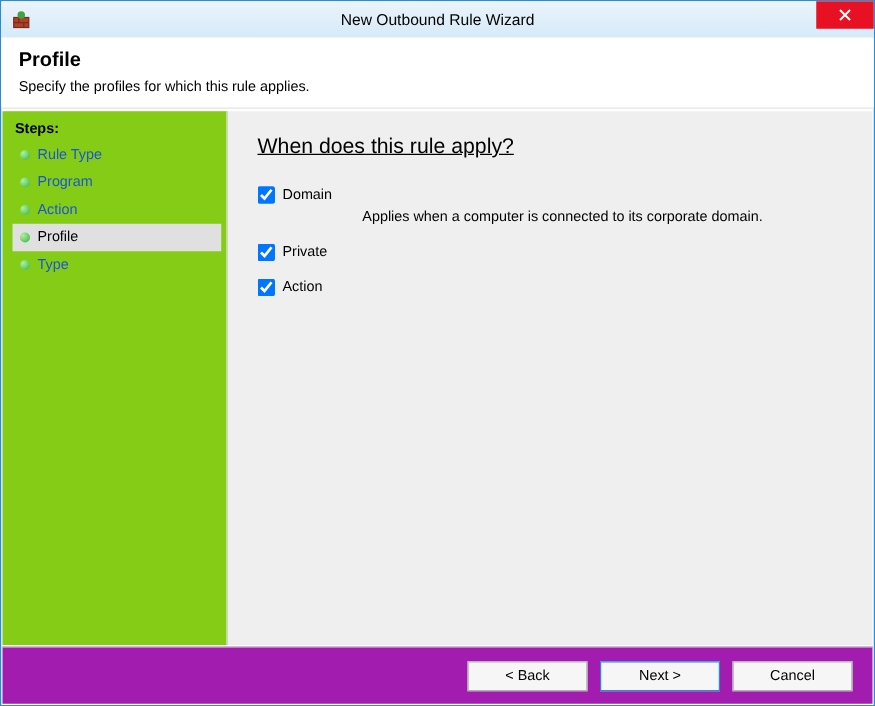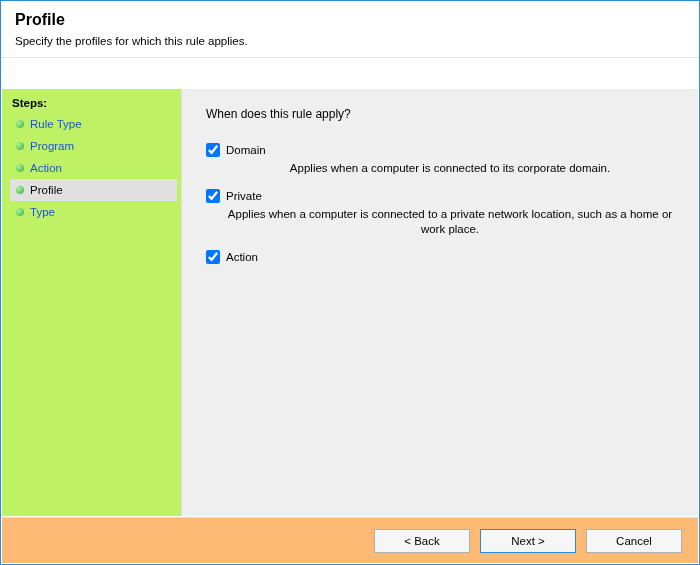--- a/index.html
+++ b/index.html
@@ -12,45 +12,63 @@
   .title-bar .title-text { position:absolute; left:0; right:0; text-align:center; font-size: 12.5px; color: #000; }
   .close-btn { position:absolute; right:0; top:0; width: 46px; height: 22px; background: #e81123; color:#fff; display:flex; align-items:center; justify-content:center; cursor:pointer; }
   .close-btn svg { display:block; }
 
   .header-pane { padding: 8px 14px 10px 14px; background: #fff; border-bottom: 1px solid #e5e5e5; }
   .header-pane h1 { margin: 2px 0 6px 0; font-size: 16px; font-weight: 700; color: #000; }
   .header-pane .subtitle { font-size: 11.5px; color: #000; }
 
   .body-area { position:absolute; left:1px; right:1px; top: 88px; bottom: 48px; background: #efefef; display:flex; }
 
-  .sidebar { width: 180px; background: #bef264; border-right: 1px solid #dcdcdc; padding: 6px 4px 6px 8px; }
+  .sidebar { width: 180px; background: #84cc16; border-right: 1px solid #dcdcdc; padding: 6px 4px 6px 8px; }
   .sidebar-heading { font-weight: 700; font-size: 11.5px; margin: 2px 0 4px 2px; }
   .step-item { display:flex; align-items:center; height:22px; padding: 0 6px; border-radius:0; }
   .step-item .bullet { width:8px; height:8px; border-radius:50%; background: radial-gradient(circle at 30% 30%, #aef19f, #37b13b); margin-right:6px; flex-shrink:0; }
   .step-item .step-label { color: #1a56d6; font-size: 11.5px; cursor:pointer; }
   .step-item.active { background: #e0e0e0; }
   .step-item.active .step-label { color: #000; font-weight: 400; }
 
   .content-pane { flex:1; padding: 18px 24px; position:relative; }
-  .prompt { font-size: 12px; margin-bottom: 22px; color:#000; }
+  .prompt { font-size: 17px; margin-bottom: 22px; color:#000;text-decoration:underline; }
   .opt { margin-bottom: 14px; }
   .opt-row { display:flex; align-items:center; }
   .opt-row input[type=checkbox]{ width:14px; height:14px; margin:0 6px 0 0; }
   .opt-row .opt-label { font-weight:400; font-size:11.5px; }
   .opt-desc { margin: 4px 0 0 20px; font-size:11.5px; color:#000; max-width:460px; line-height:1.25;text-align:center; }
 
-  .footer { position:absolute; left:1px; right:1px; bottom:1px; height:46px; background:#fdba74; border-top:1px solid #dcdcdc; display:flex; align-items:center; justify-content:flex-end; padding-right:16px; gap:10px; }
+  .footer { position:absolute; left:1px; right:1px; bottom:1px; height:46px; background:#a21caf; border-top:1px solid #dcdcdc; display:flex; align-items:center; justify-content:flex-end; padding-right:16px; gap:10px; }
   .btn { width:96px; height:24px; background:#f6f6f6; border:1px solid #b0b0b0; font-size:11.5px; cursor:pointer; outline:none; }
   .btn.primary { border-color:#2a8dd4; }
 </style>
 </head>
 <body>
 
 <div class="window-frame">
 
+  <div class="title-bar">
+    <span class="app-icon">
+      <svg width="16" height="16" viewBox="0 0 16 16">
+        <rect x="2" y="6" width="12" height="8" fill="#b04028" rx="1"></rect>
+        <rect x="2" y="6" width="12" height="8" fill="none" stroke="#7a2b1a" stroke-width="1"></rect>
+        <line x1="2" y1="10" x2="14" y2="10" stroke="#7a2b1a"></line>
+        <line x1="6" y1="6" x2="6" y2="10" stroke="#7a2b1a"></line>
+        <line x1="10" y1="10" x2="10" y2="14" stroke="#7a2b1a"></line>
+        <circle cx="8" cy="4" r="3" fill="#3fa33f"></circle>
+      </svg>
+    </span>
+    <span class="title-text">New Outbound Rule Wizard</span>
+    <div class="close-btn">
+      <svg width="10" height="10" viewBox="0 0 10 10">
+          <path d="M1 1 L9 9 M9 1 L1 9" stroke="#fff" stroke-width="1.6"></path>
+        </svg>
+    </div>
+  </div>
 
   <div class="header-pane">
     <h1>Profile</h1>
     <div class="subtitle">Specify the profiles for which this rule applies.</div>
   </div>
 
   <div class="body-area">
     <div class="sidebar">
       <div class="sidebar-heading">Steps:</div>
       <div id="steps-container">
@@ -85,21 +103,20 @@
               <input type="checkbox" checked="" style="">
               <span class="opt-label">Domain</span>
             </div>
             <div class="opt-desc">Applies when a computer is connected to its corporate domain.</div>
           </div>
           <div class="opt">
             <div class="opt-row">
               <input type="checkbox" checked="" style="">
               <span class="opt-label">Private</span>
             </div>
-            <div class="opt-desc">Applies when a computer is connected to a private network location, such as a home or work place.</div>
           </div>
           <div class="opt">
             <div class="opt-row">
               <input type="checkbox" checked="" style="">
               <span class="opt-label">Action</span>
             </div>
           </div>
         </div>
     </div>
   </div>

